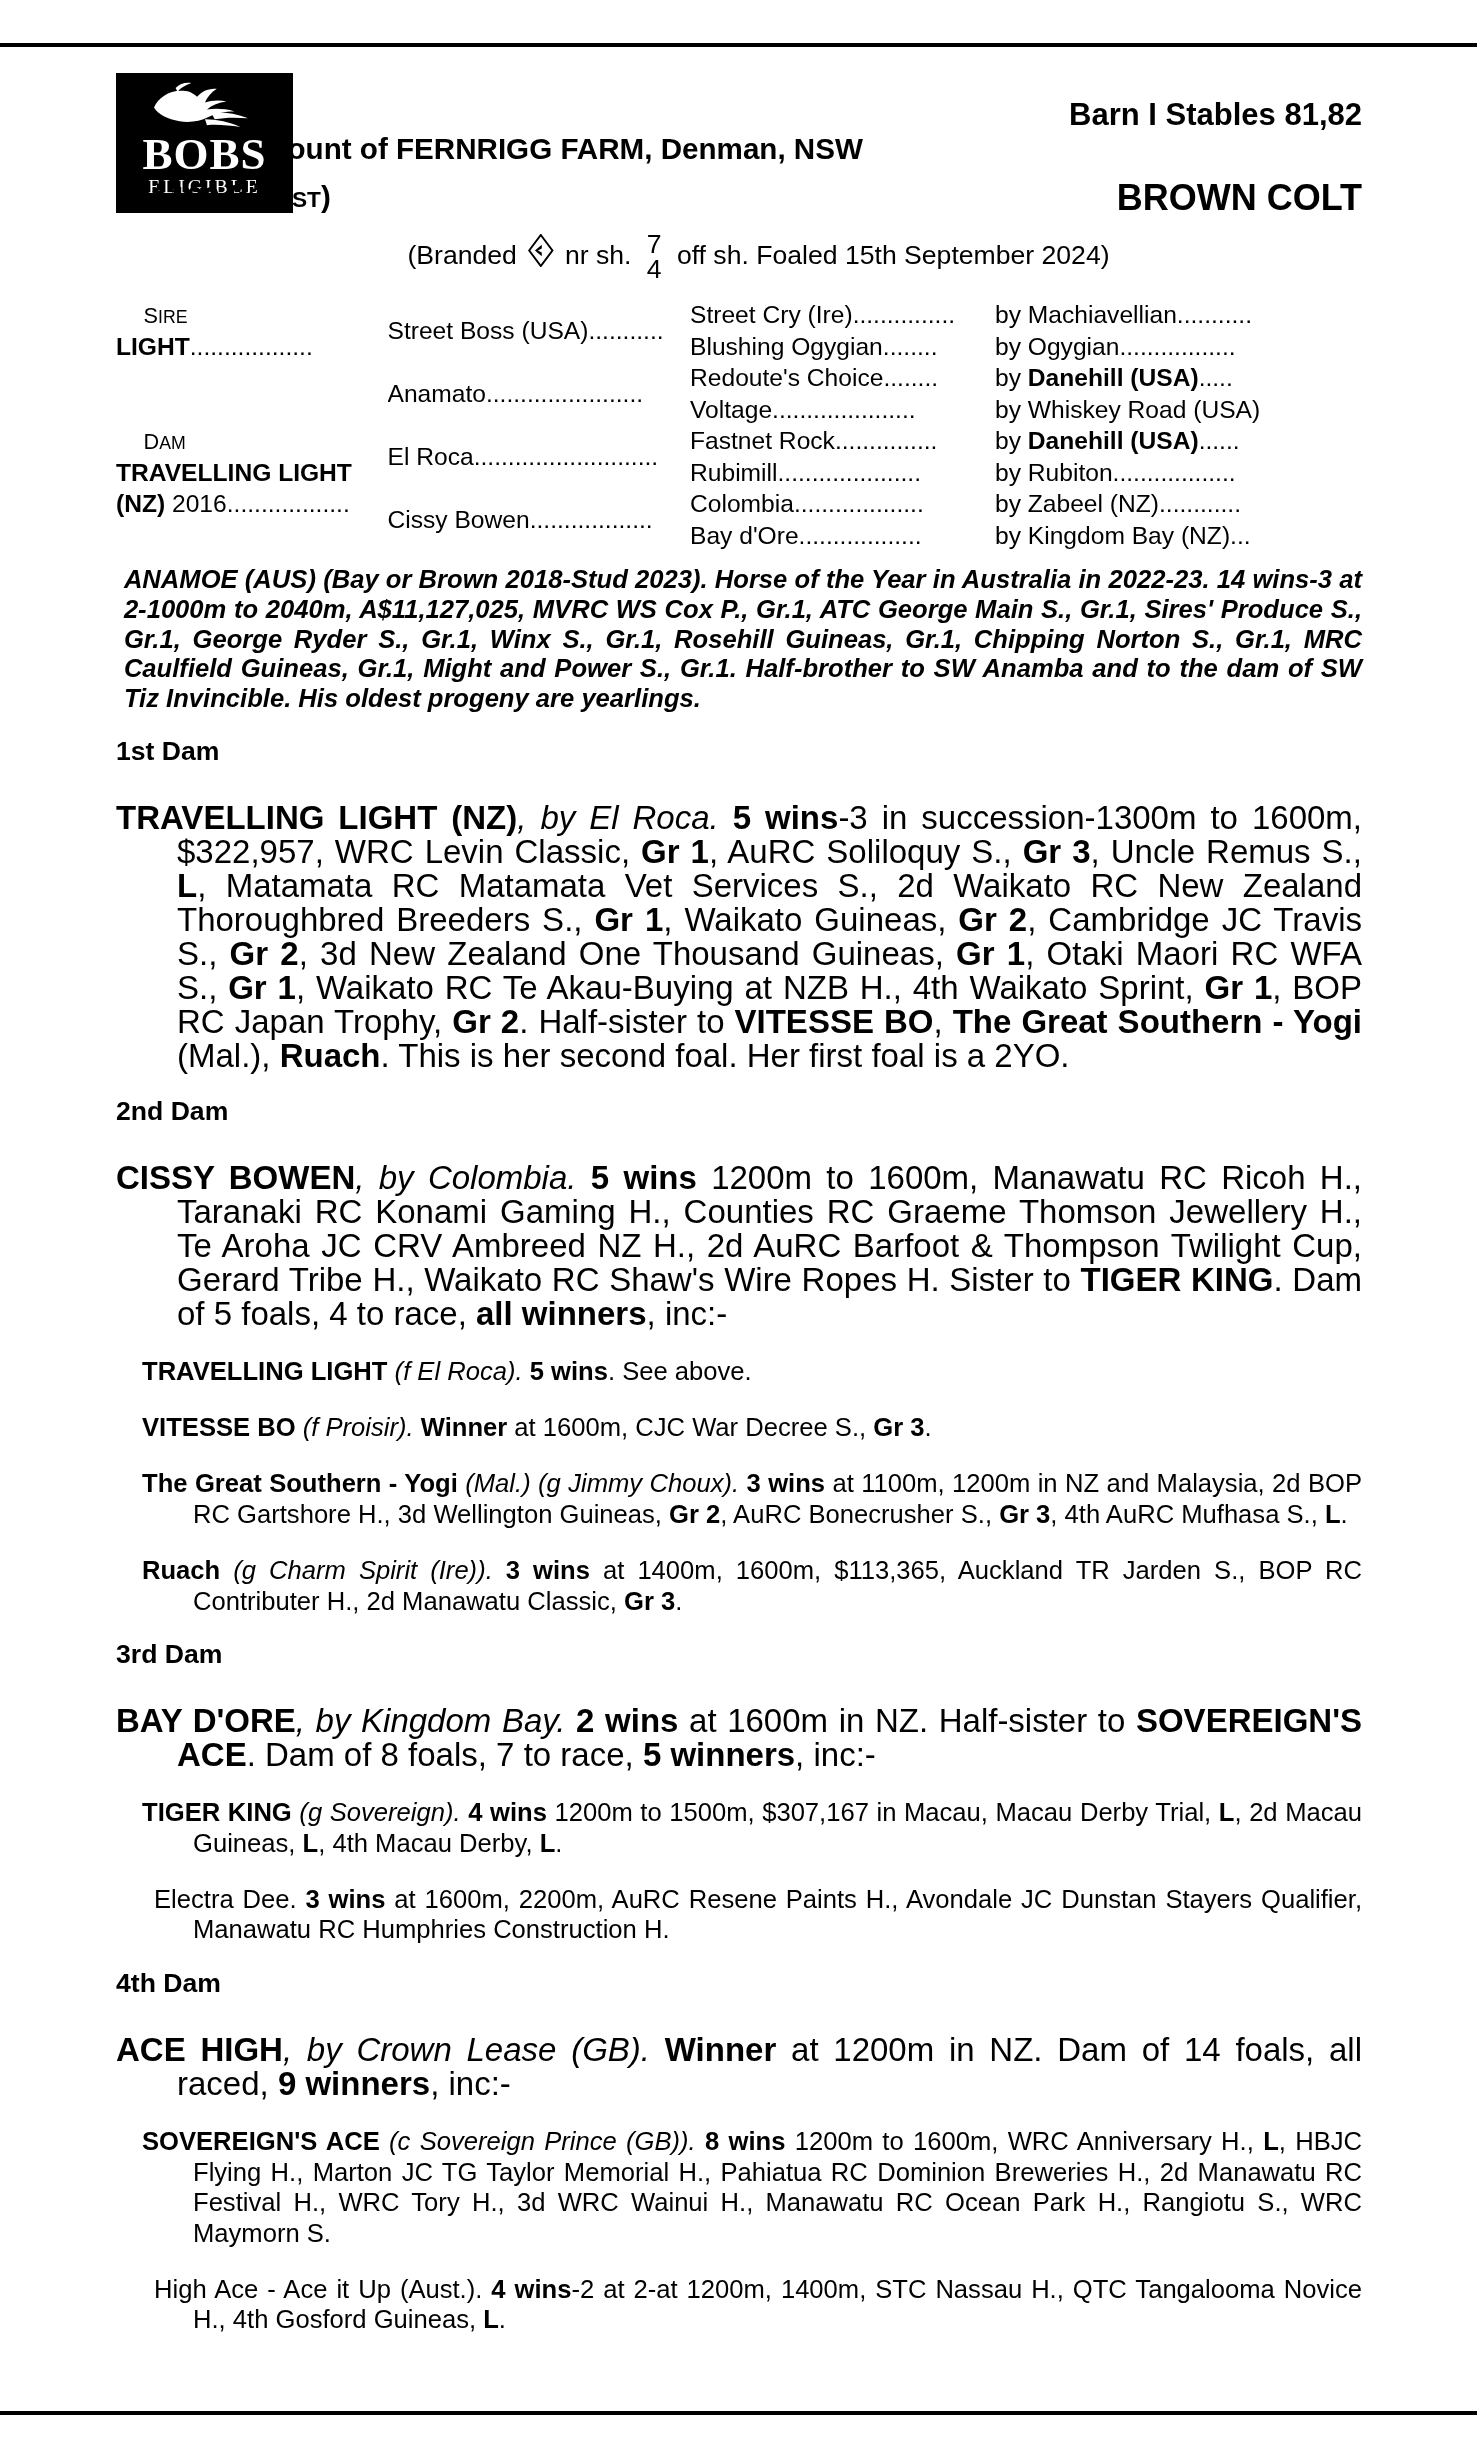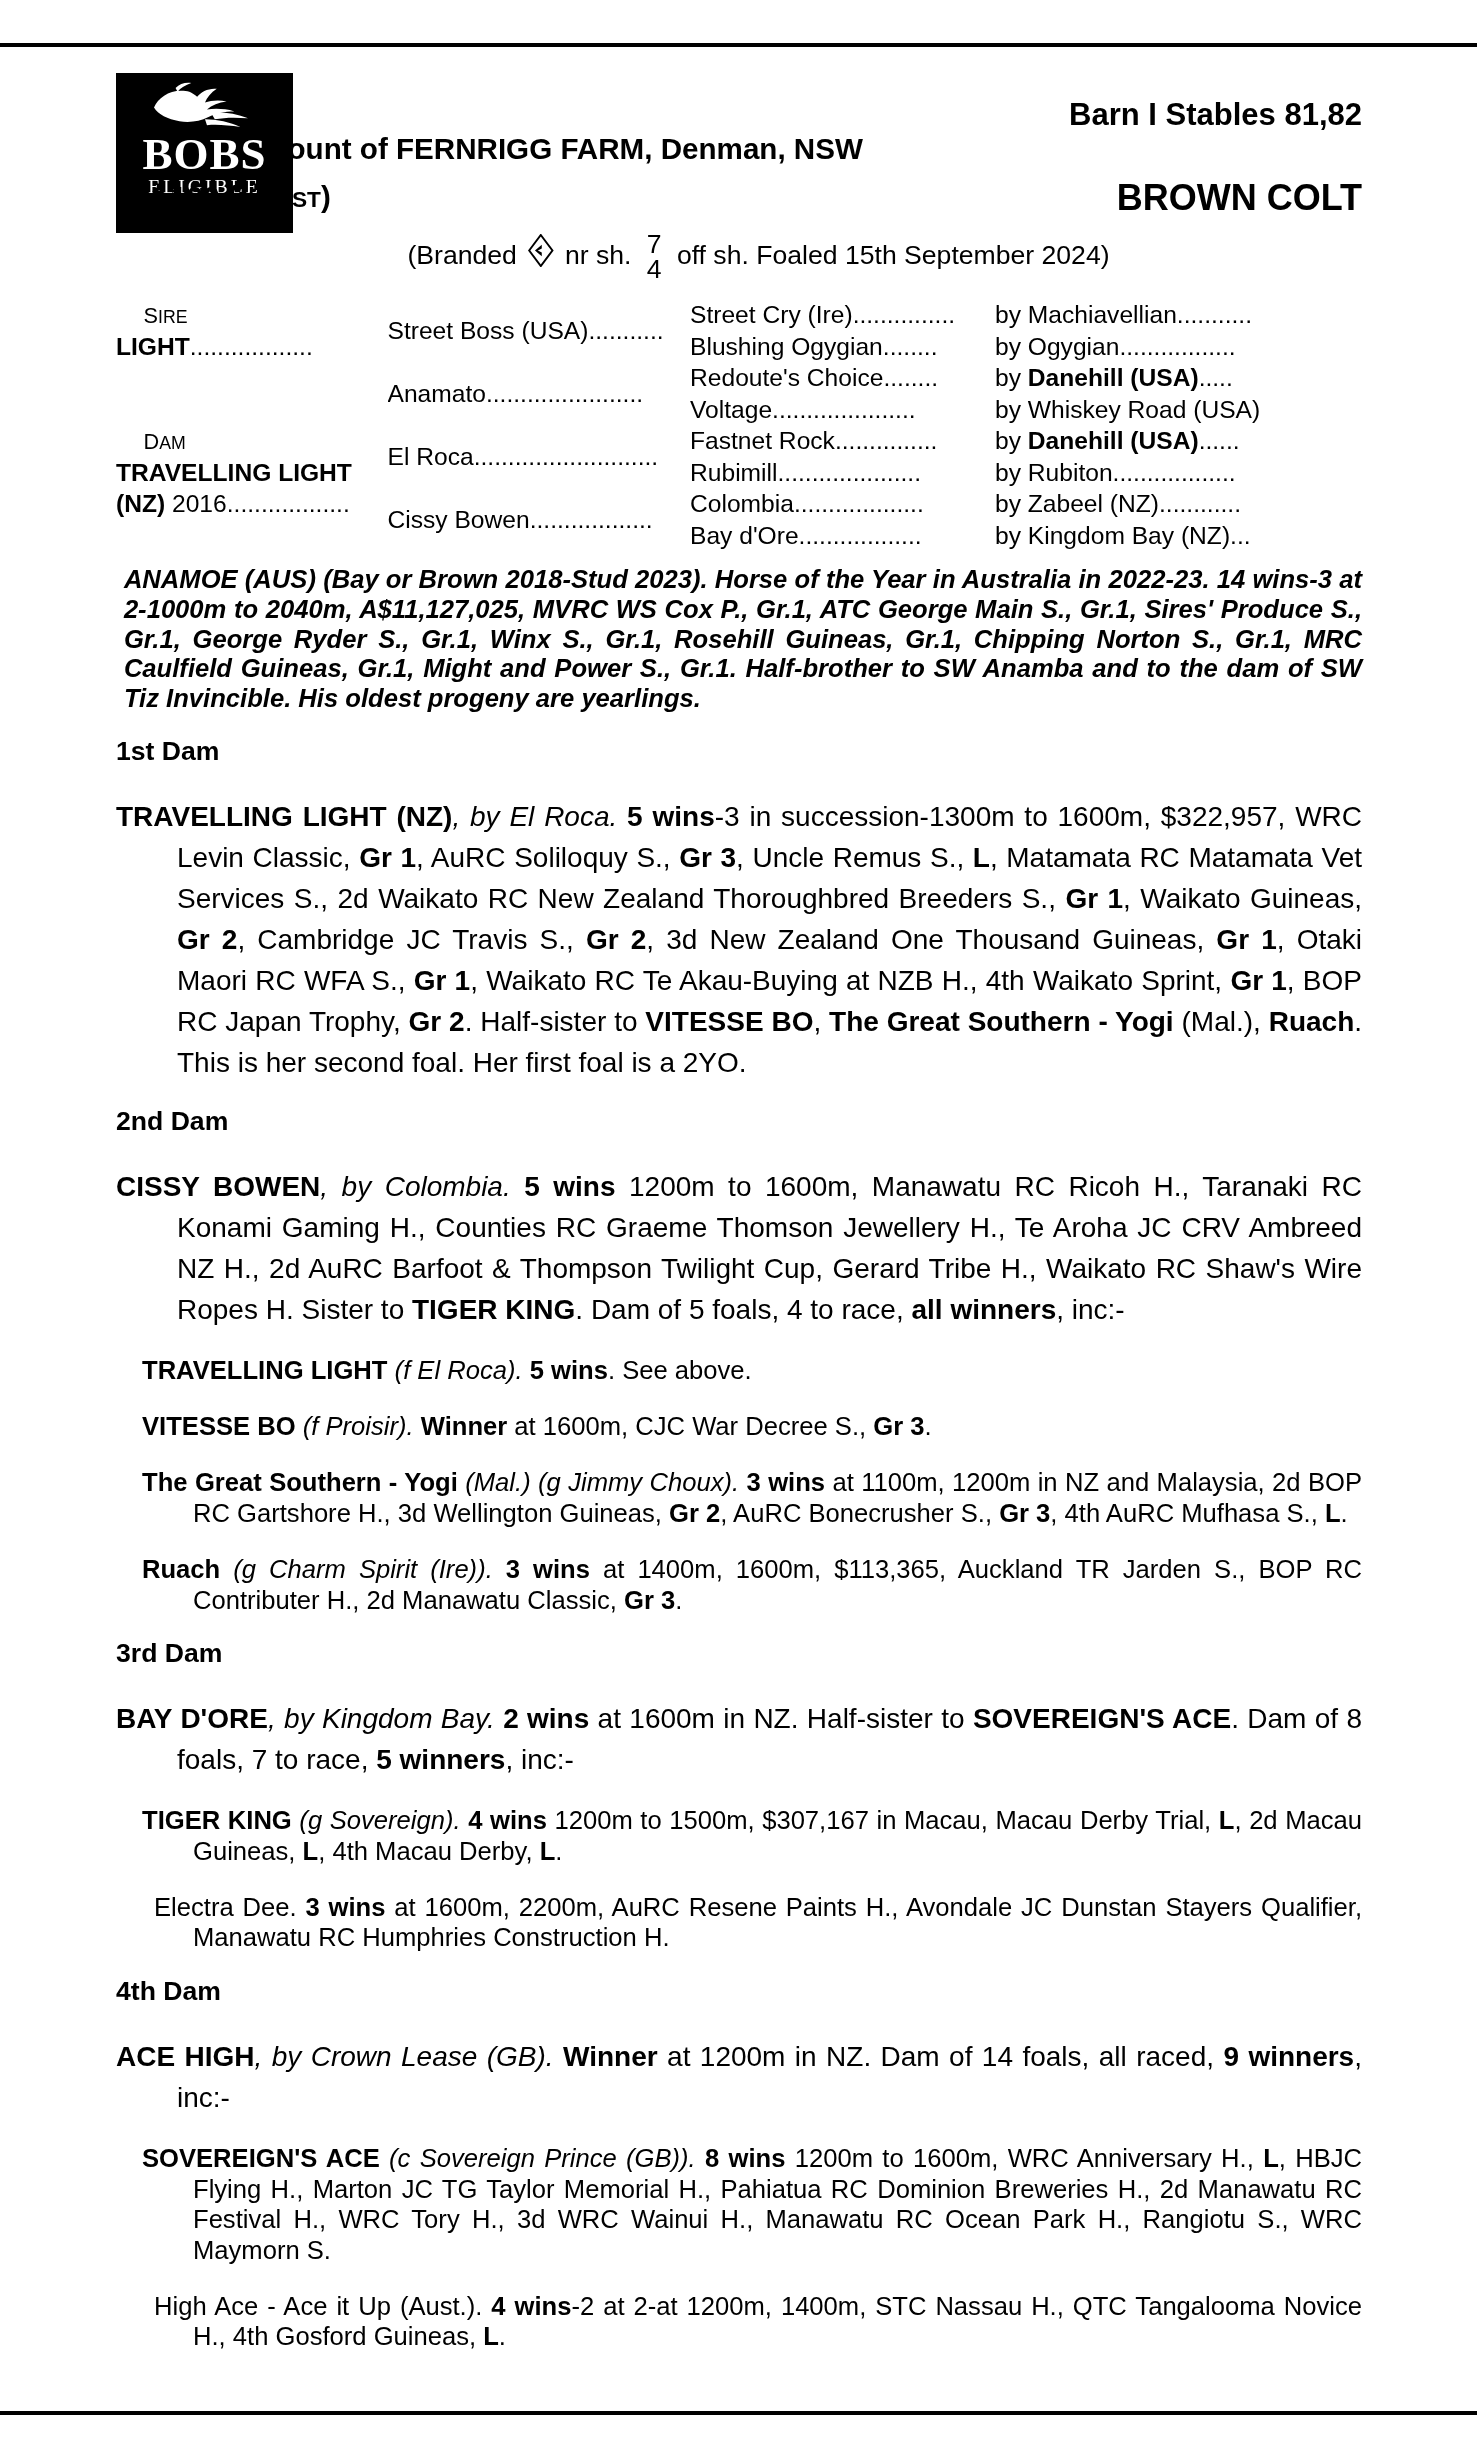--- a/index.html
+++ b/index.html
@@ -42,21 +42,21 @@
   
   .header-block {
     position: relative;
     min-height: 187px;
   }
   .bobs-logo {
     position: absolute;
     left: 0px;
     top: 13.8px;
     width: 177px;
-    height: 160px;
+    height: 140px;
     background: #000;
     color: #fff;
     text-align: center;
     overflow: hidden;
   }
   .bobs-logo .horse {
     display: block;
     margin: 8.9px auto 0 auto;
     width: 118px;
     height: 51px;
@@ -188,22 +188,22 @@
 
   
   .dam-head {
     font-weight: bold;
     font-size: 26.6px;
     line-height: 33px;
     margin-top: 21.7px;
     margin-bottom: 2px;
   }
   .para {
-    font-size: 28px;
-    line-height: 41px;
+    font-size: 33px;
+    line-height: 34px;
     text-align: justify;
     text-indent: 0;
     padding-left: 61px;
     text-indent: -61px;
     margin-bottom: 0px;
   }
   .para-sub {
     font-size: 25.6px;
     line-height: 30.5px;
     text-align: justify;

